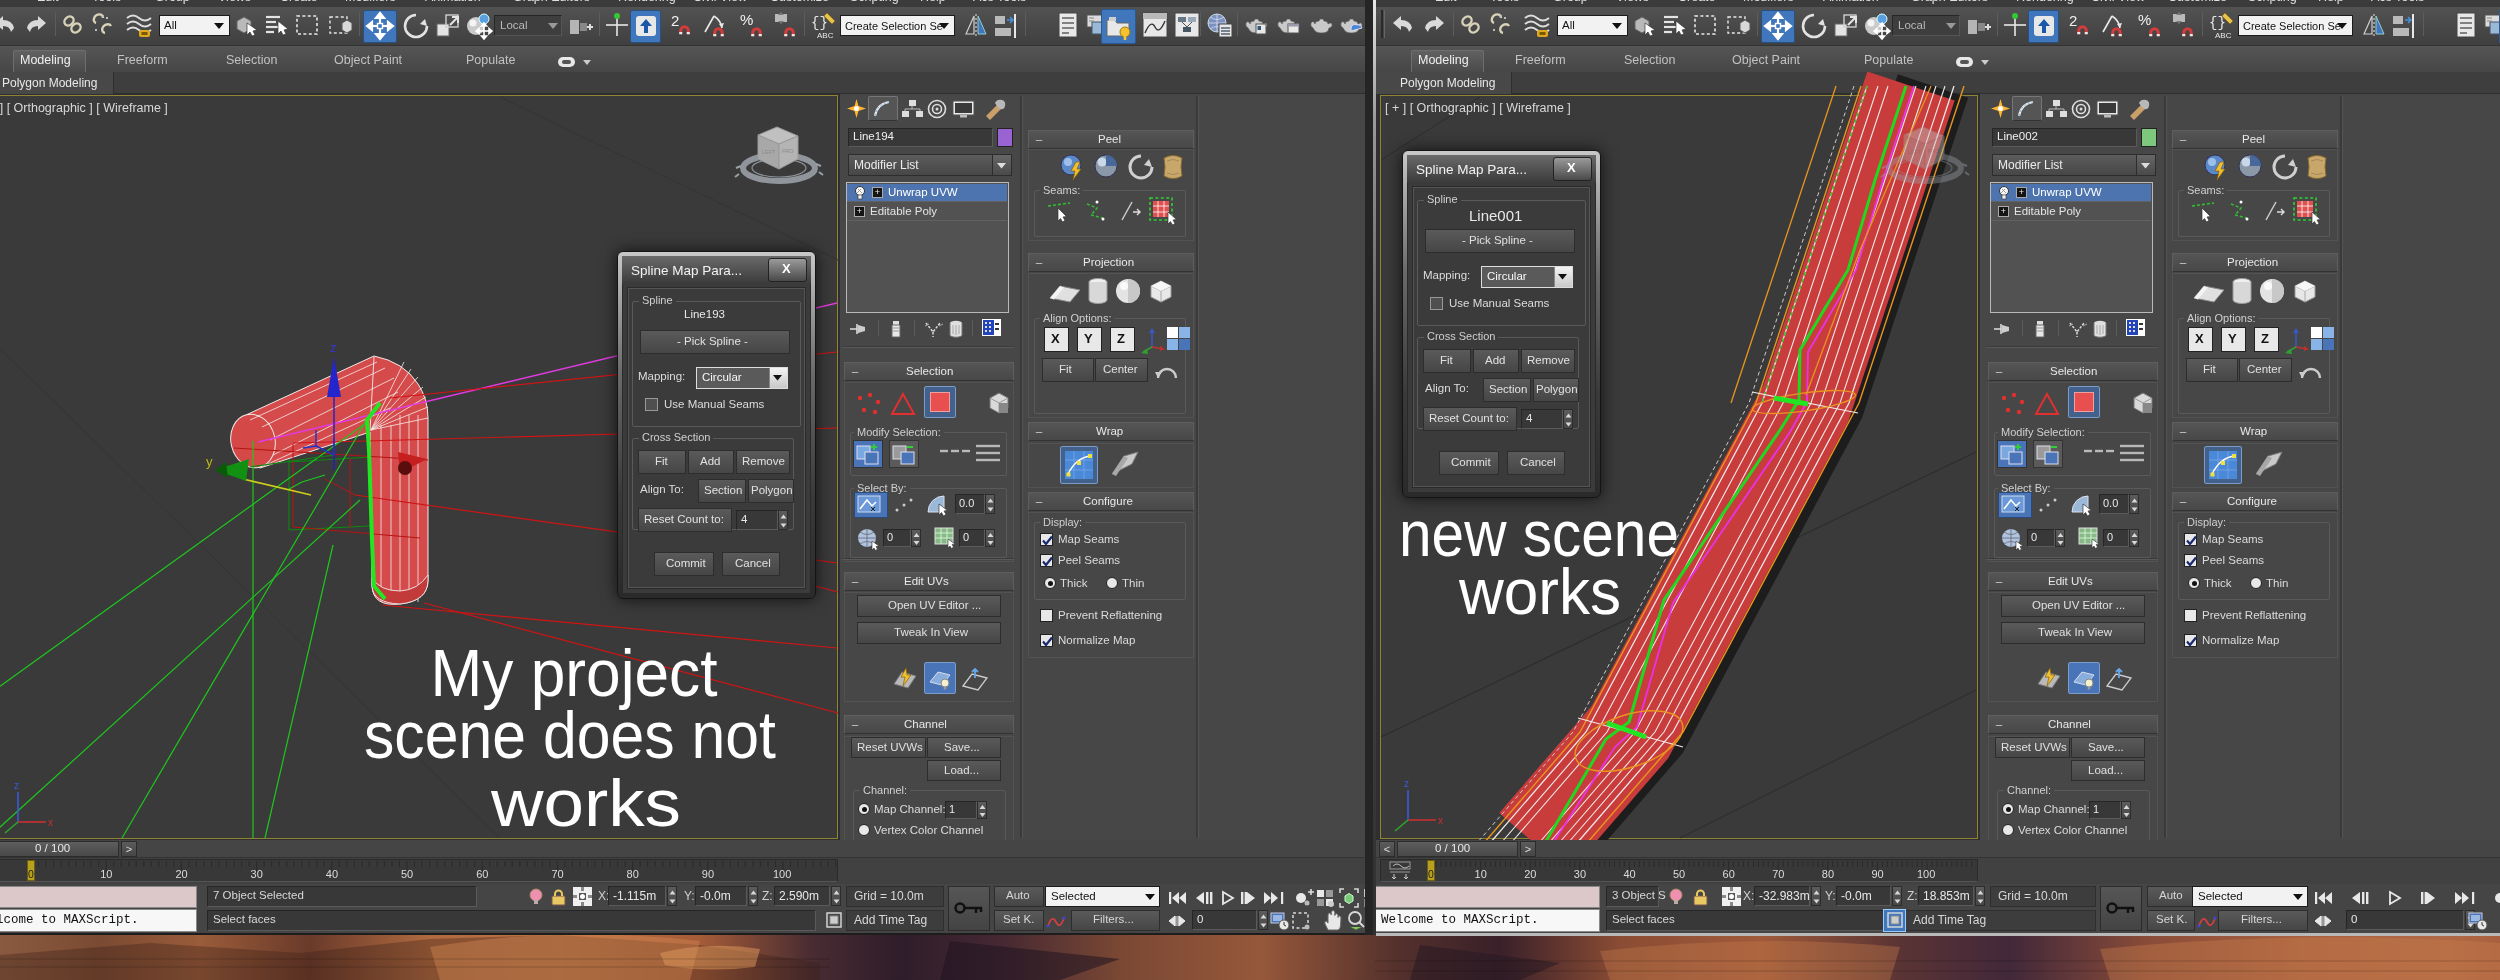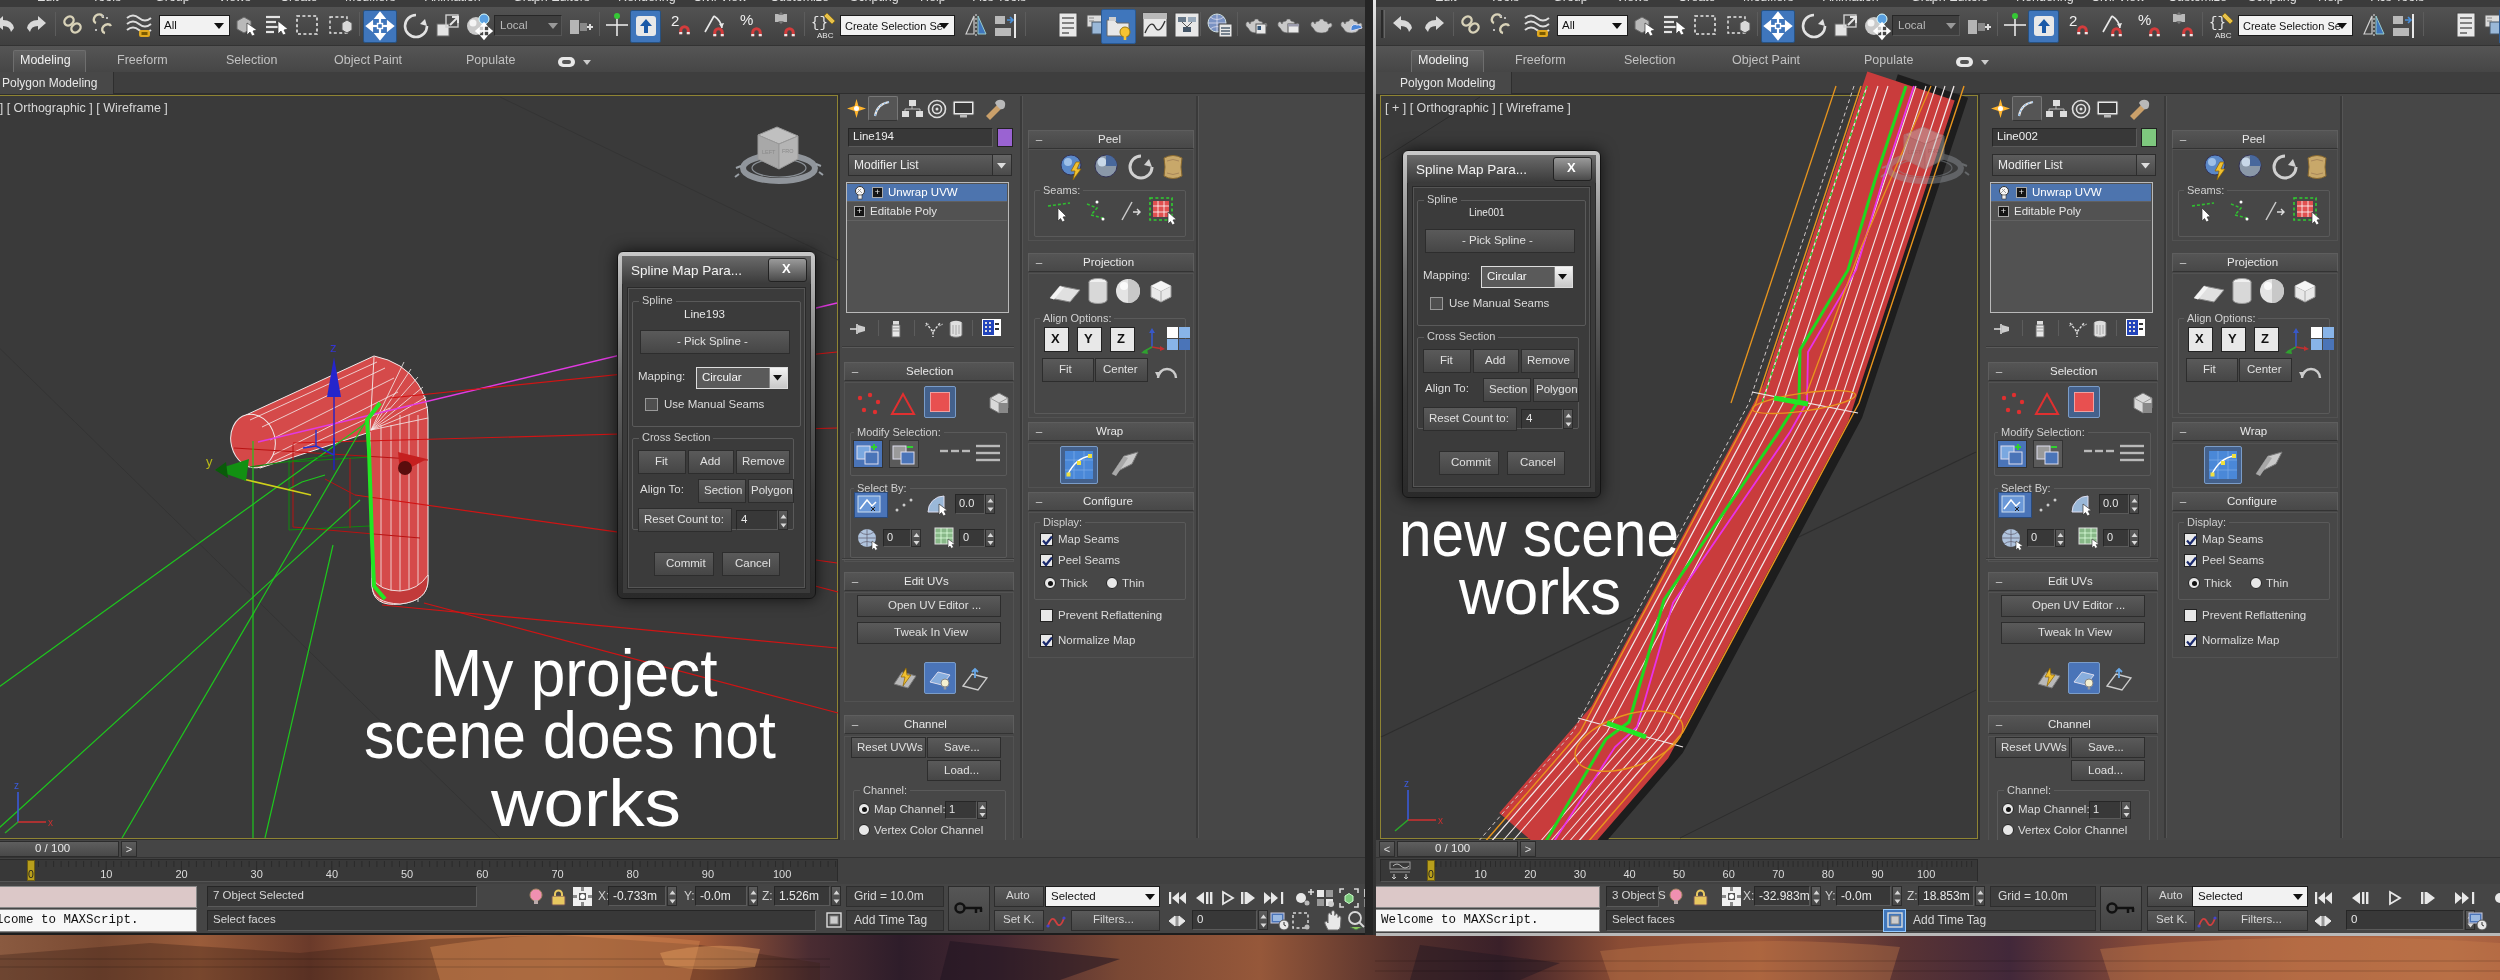--- a/index.html
+++ b/index.html
@@ -974,21 +974,21 @@
       <rect x="0" y="0" width="19" height="19" fill="#f0f0f0"></rect>
       <rect x="6" y="6" width="7" height="7" fill="#555"></rect>
       <circle cx="9.5" cy="9.5" r="2.5" fill="#fff"></circle>
       <rect x="8" y="0" width="3" height="4" fill="#888"></rect>
       <rect x="8" y="15" width="3" height="4" fill="#888"></rect>
       <rect x="0" y="8" width="4" height="3" fill="#888"></rect>
       <rect x="15" y="8" width="4" height="3" fill="#888"></rect>
     </svg>
     <div class="t" style="left:598px;top:889px;font-size:12px;color:#cfcfcf;">X:</div>
     <div class="sunk" style="left:608px;top:886px;width:58px;height:20px;"></div>
-    <div class="t" style="left:613px;top:889px;font-size:12px;color:#e8e8e8;">-0.733m</div>
+    <div class="t" style="left:613px;top:889px;font-size:12px;color:#e8e8e8;">-1.115m</div>
     <div class="a" style="left:667px;top:886px;width:10px;height:20px;background:linear-gradient(#5c5c5c,#474747);border:1px solid #2c2c2c">
       <svg style="left:1px;top:2px" width="7" height="7" viewBox="0 0 7 6">
         <path d="M0.5,5 L3.5,1 L6.5,5 Z" fill="#d8d8d8"></path>
       </svg>
       <svg style="left:1px;top:11px" width="7" height="7" viewBox="0 0 7 6">
         <path d="M0.5,1 L3.5,5 L6.5,1 Z" fill="#d8d8d8"></path>
       </svg>
     </div>
     <div class="t" style="left:684px;top:889px;font-size:12px;color:#cfcfcf;">Y:</div>
     <div class="sunk" style="left:695px;top:886px;width:52px;height:20px;"></div>
@@ -996,21 +996,21 @@
     <div class="a" style="left:748px;top:886px;width:10px;height:20px;background:linear-gradient(#5c5c5c,#474747);border:1px solid #2c2c2c">
       <svg style="left:1px;top:2px" width="7" height="7" viewBox="0 0 7 6">
         <path d="M0.5,5 L3.5,1 L6.5,5 Z" fill="#d8d8d8"></path>
       </svg>
       <svg style="left:1px;top:11px" width="7" height="7" viewBox="0 0 7 6">
         <path d="M0.5,1 L3.5,5 L6.5,1 Z" fill="#d8d8d8"></path>
       </svg>
     </div>
     <div class="t" style="left:762px;top:889px;font-size:12px;color:#cfcfcf;">Z:</div>
     <div class="sunk" style="left:774px;top:886px;width:56px;height:20px;"></div>
-    <div class="t" style="left:779px;top:889px;font-size:12px;color:#e8e8e8;">1.526m</div>
+    <div class="t" style="left:779px;top:889px;font-size:12px;color:#e8e8e8;">2.590m</div>
     <div class="a" style="left:831px;top:886px;width:10px;height:20px;background:linear-gradient(#5c5c5c,#474747);border:1px solid #2c2c2c">
       <svg style="left:1px;top:2px" width="7" height="7" viewBox="0 0 7 6">
         <path d="M0.5,5 L3.5,1 L6.5,5 Z" fill="#d8d8d8"></path>
       </svg>
       <svg style="left:1px;top:11px" width="7" height="7" viewBox="0 0 7 6">
         <path d="M0.5,1 L3.5,5 L6.5,1 Z" fill="#d8d8d8"></path>
       </svg>
     </div>
     <div class="a" style="left:846px;top:886px;width:98px;height:21px;background:#3d3d3d;border:1px solid #2e2e2e"></div>
     <div class="t" style="left:854px;top:889px;font-size:12px;color:#d8d8d8;">Grid = 10.0m</div>
@@ -1786,21 +1786,21 @@
       <div class="a" style="left:2340px;top:96px;width:3px;height:742px;background:#3a3a3a;border-right:1px solid #555"></div>
       <div class="a" style="left:1402px;top:150px;width:199px;height:348px;background:linear-gradient(#c8c8c8,#6a6a6a 35%,#3a3a3a 70%,#2a2a2a);border:1px solid #141414;border-radius:6px;box-shadow:0 0 16px rgba(0,0,0,0.7)"></div>
       <div class="a" style="left:1407px;top:155px;width:189px;height:338px;background:#3b3b3b;border:1px solid #2a2a2a"></div>
       <div class="a" style="left:1407px;top:155px;width:189px;height:28px;background:linear-gradient(#6a6a6a,#3a3a3a)"></div>
       <div class="t" style="left:1416px;top:162px;font-size:13.5px;color:#f2f2f2;">Spline Map Para...</div>
       <div class="a" style="left:1553px;top:157px;width:39px;height:24px;background:linear-gradient(#9a9a9a,#4a4a4a);border:1px solid #222;border-radius:3px"></div>
       <div class="t" style="left:1567px;top:160px;font-size:13px;color:#fff;font-weight:bold">X</div>
       <div class="a" style="left:1412px;top:186px;width:179px;height:302px;border:1px solid #2a2a2a;box-shadow:0 0 0 1px #555 inset"></div>
       <div class="grp" style="left:1417px;top:200px;width:169px;height:126px;"></div>
       <div class="grpl" style="left:1424px;top:193px;background:#3b3b3b">Spline</div>
-      <div class="t" style="left:1469px;top:207px;font-size:10px;color:#e8e8e8;">Line001</div>
+      <div class="t" style="left:1469px;top:207px;font-size:15px;color:#e8e8e8;">Line001</div>
       <div class="btn" style="left:1425px;top:229px;width:150px;height:24px;"></div>
       <div class="t" style="left:1462px;top:234px;font-size:11.5px;color:#e0e0e0;">- Pick Spline -</div>
       <div class="t" style="left:1423px;top:269px;font-size:11.5px;color:#dcdcdc;">Mapping:</div>
       <div class="a" style="left:1481px;top:266px;width:92px;height:22px;background:#5a5a5a;border:1px solid #ddd;color:#f8f8f8;font-size:11.5px;padding:3px 0 0 5px">Circular</div>
       <div class="a" style="left:1554px;top:267px;width:18px;height:20px;background:linear-gradient(#f4f4f4,#c8c8c8);border-left:1px solid #888"></div>
       <svg style="left:1558px;top:274px" width="10" height="6" viewBox="0 0 10 6">
         <path d="M0,0 h9 l-4.5,5.5 z" fill="#111"></path>
       </svg>
       <div class="a" style="left:1430px;top:297px;width:13px;height:13px;background:#4f4f4f;border:1px solid #999"></div>
       <div class="t" style="left:1449px;top:297px;font-size:11.5px;color:#dcdcdc;">Use Manual Seams</div>

